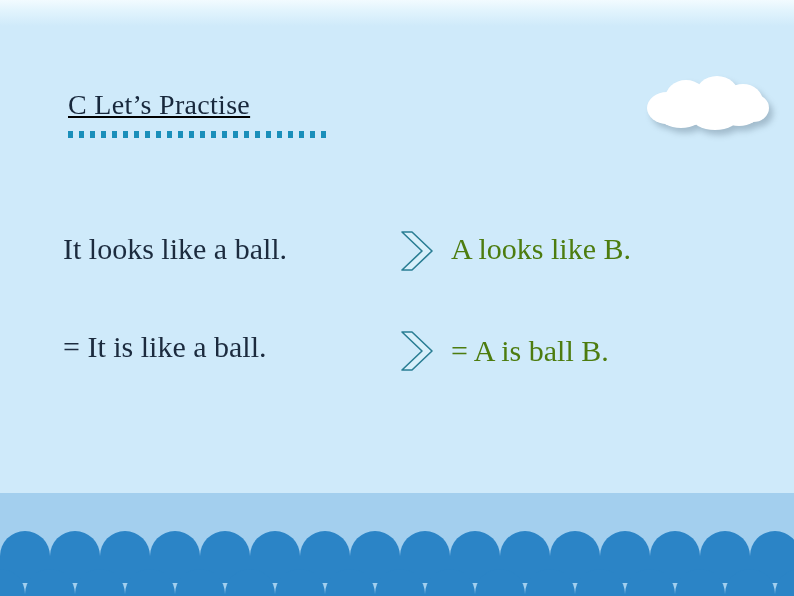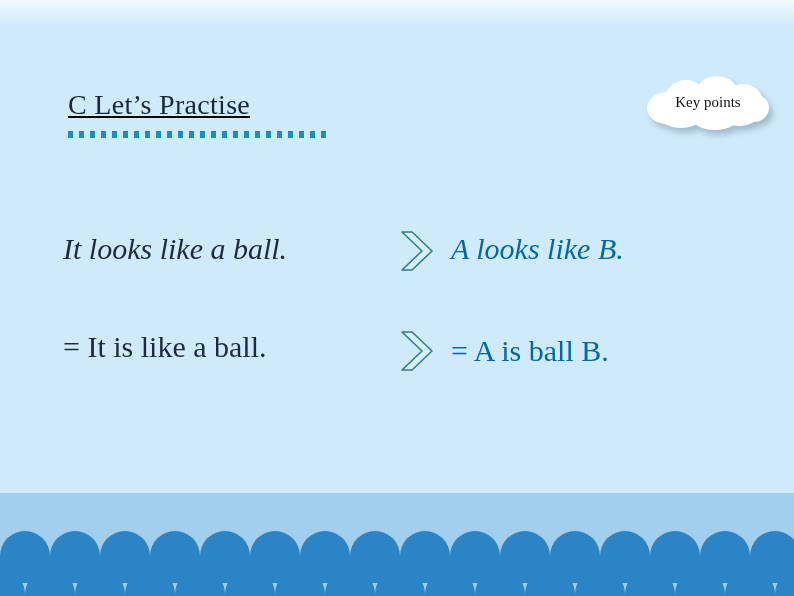--- a/index.html
+++ b/index.html
@@ -101,38 +101,38 @@
     z-index: 3;
   }
 
   
   .row {
     position: absolute;
     left: 0;
     width: 794px;
     height: 60px;
   }
-  #row-1 { top: 224px; font-style: italic; }
+  #row-1 { top: 224px; }
   #row-2 { top: 322px; }
 
   .left-text {
     position: absolute;
     left: 63px;
     top: 0;
     font-size: 30px;
     line-height: 50px;
     color: #1c2b3e;
     white-space: nowrap;
   }
   .right-text {
     position: absolute;
     top: 0;
     font-size: 30px;
     line-height: 50px;
-    color: #0369a1;
+    color: #4d7c0f;
     white-space: nowrap;
   }
   #right-1 { left: 451px; }
   #right-2 { left: 451px; top: 4px; }
 
   .chevron {
     position: absolute;
     top: 4px;
     width: 42px;
     height: 46px;
@@ -194,21 +194,20 @@
     <div id="cloud-body">
       <span class="puff p1"></span>
         <span class="puff p2"></span>
       <span class="puff p3"></span>
         <span class="puff p4"></span>
       <span class="puff p5"></span>
         <span class="puff p6"></span>
       <span class="puff p7"></span>
         <span class="puff p8"></span>
     </div>
-    <div id="cloud-label">Key points</div>
   </div>
 
   <div class="row" id="row-1">
     <div class="left-text">It looks like a ball.</div>
 
     <div class="chevron" id="chev-1">
       <svg viewBox="0 0 42 46" width="42" height="46" aria-hidden="true">
         <path d="M4 4 L24 23 L4 42 L14 42 L34 23 L14 4 Z" fill="#d8f0fb" stroke="#2a7e94" stroke-width="1.6" stroke-linejoin="round"></path>
       </svg>
     </div>

